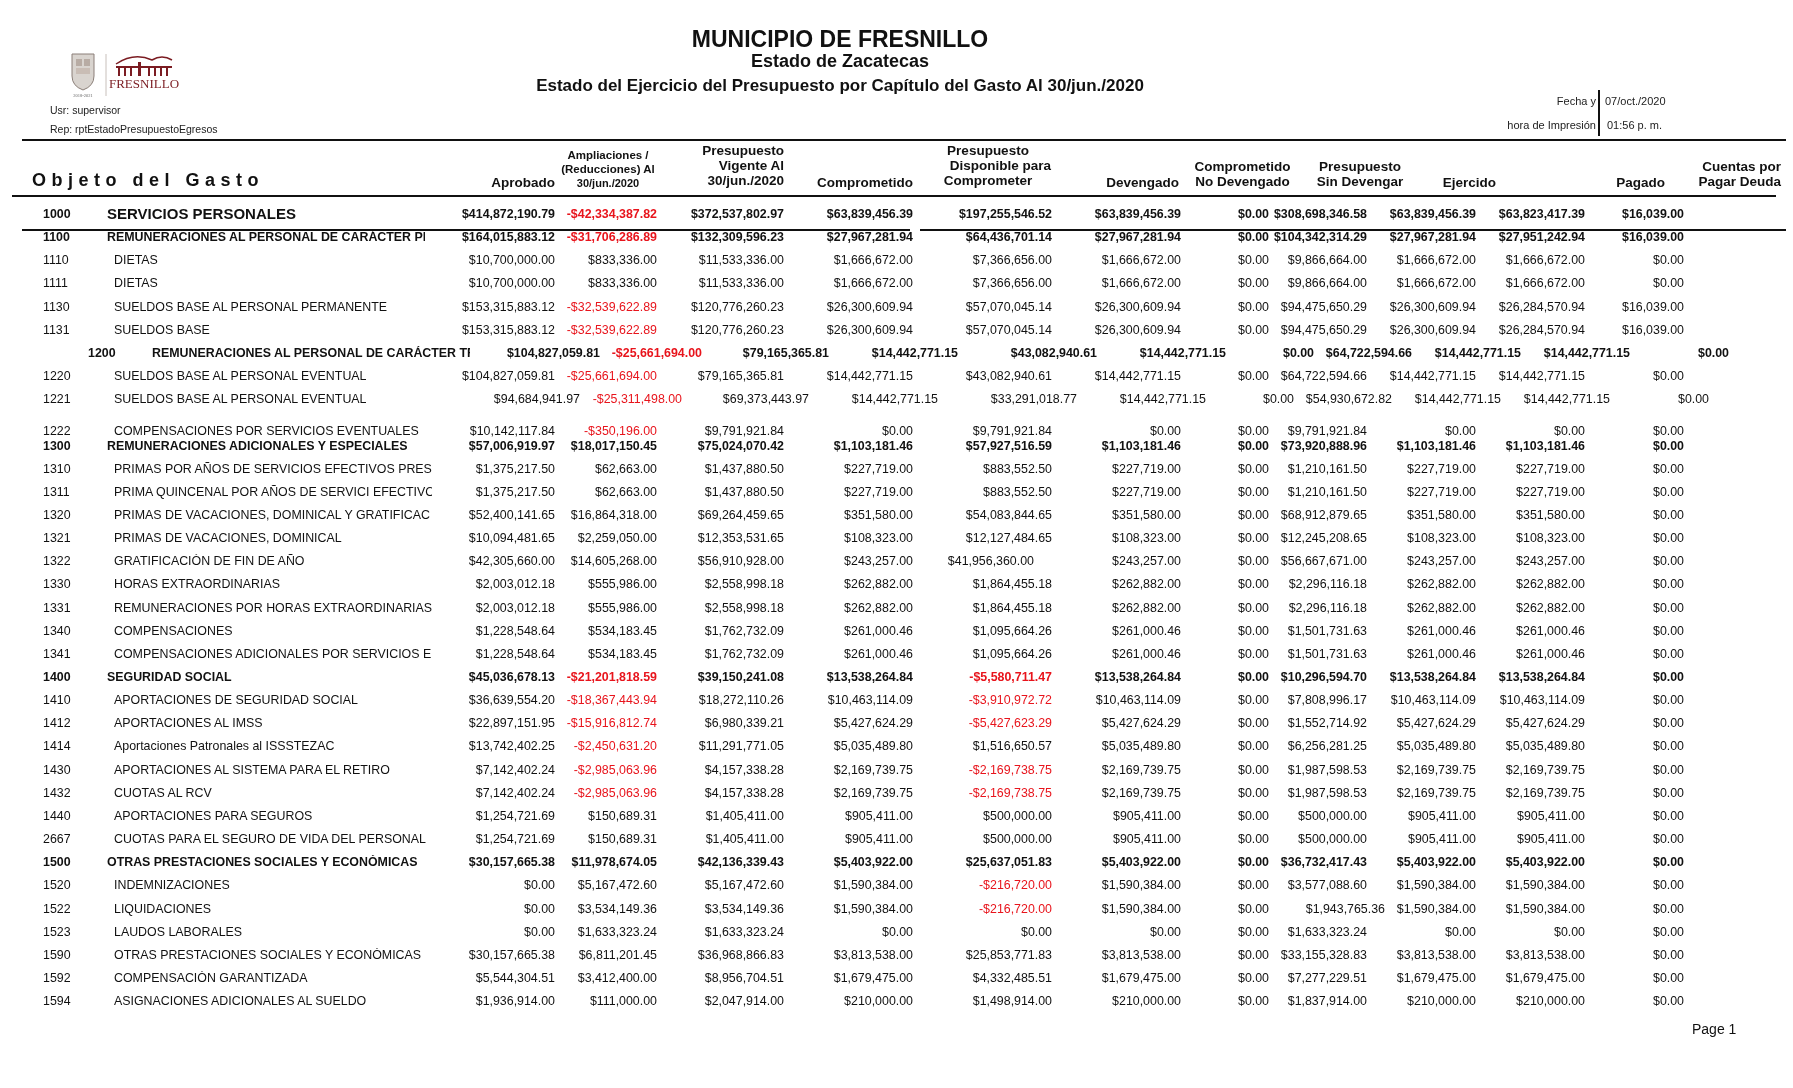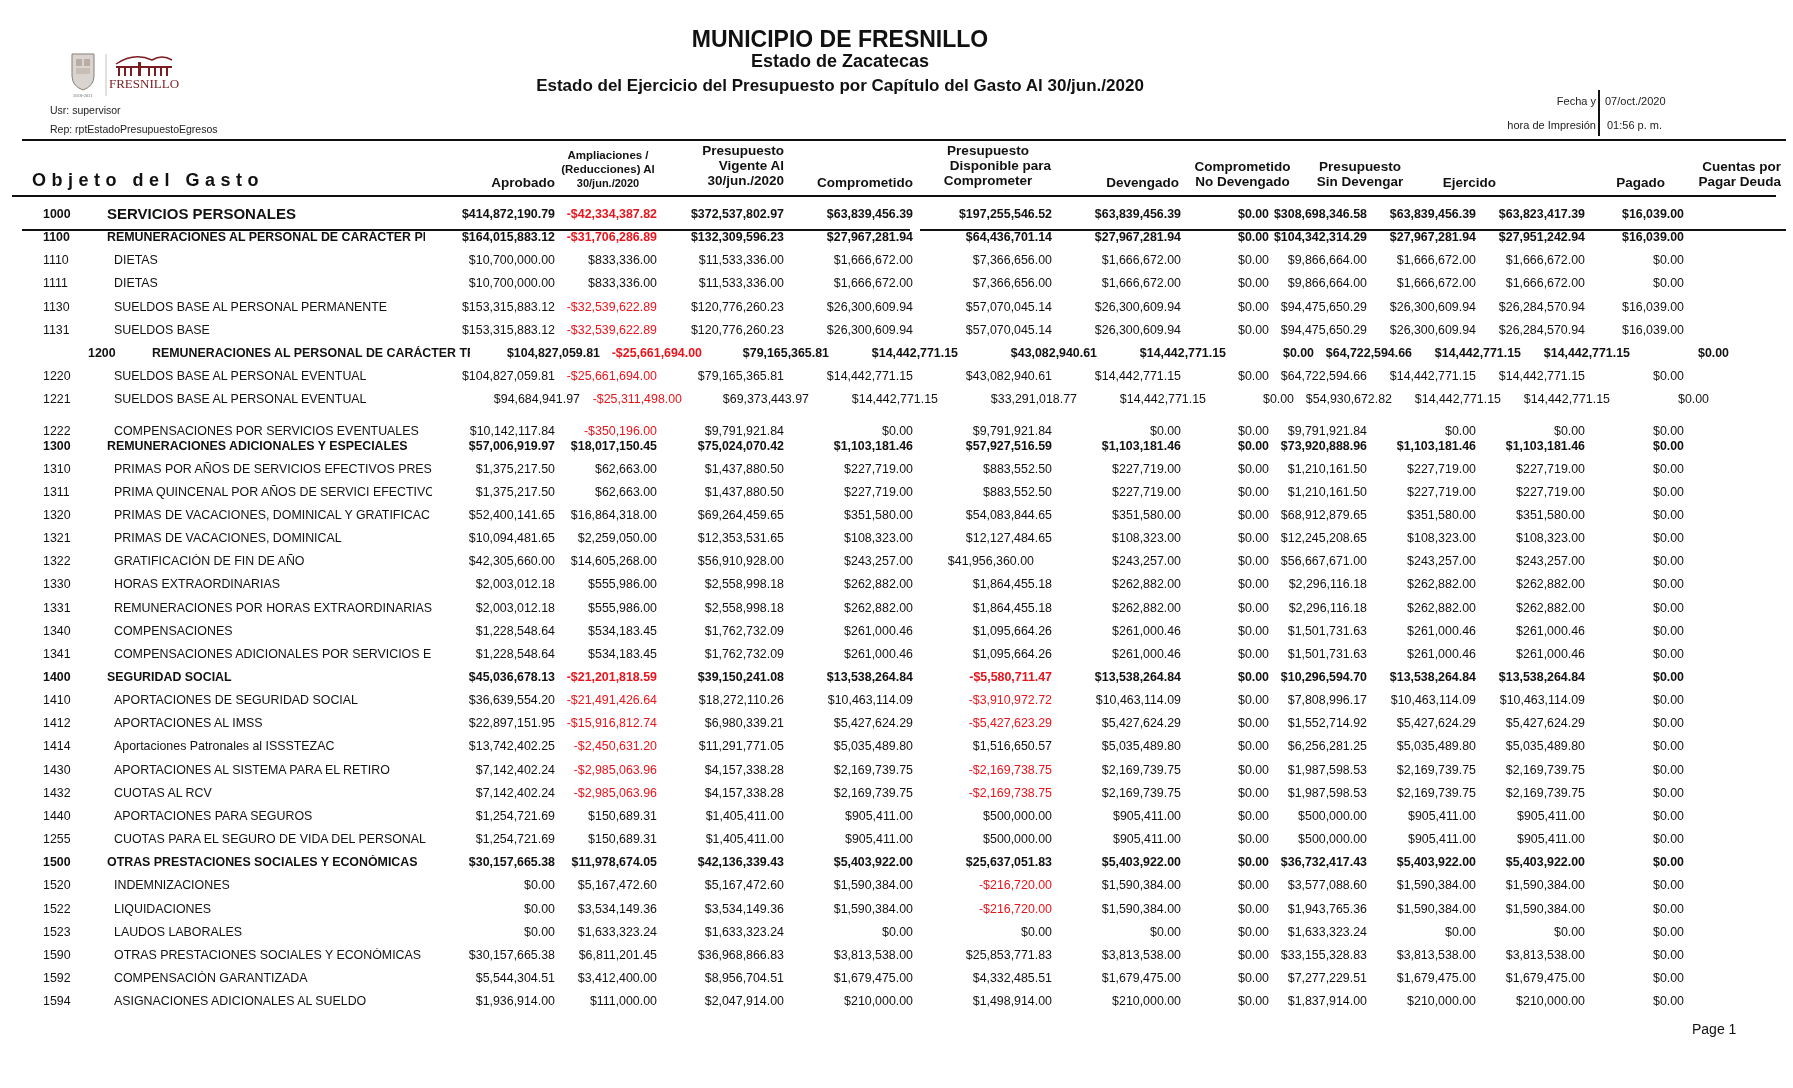--- a/index.html
+++ b/index.html
@@ -424,21 +424,21 @@
       <span class="cell" style="right: 524px;">$0.00</span>
       <span class="cell" style="right: 426px;">$10,296,594.70</span>
       <span class="cell" style="right: 317px;">$13,538,264.84</span>
       <span class="cell" style="right: 208px;">$13,538,264.84</span>
       <span class="cell" style="right: 109px;">$0.00</span>
     </div>
     <div class="row" style="top: 693.15px;">
       <span class="cell code">1410</span>
       <span class="cell desc">APORTACIONES DE SEGURIDAD SOCIAL</span>
       <span class="cell" style="right: 1238px;">$36,639,554.20</span>
-      <span class="cell neg" style="right: 1136px;">-$21,491,426.64</span>
+      <span class="cell neg" style="right: 1136px;">-$18,367,443.94</span>
       <span class="cell" style="right: 1009px;">$18,272,110.26</span>
       <span class="cell" style="right: 880px;">$10,463,114.09</span>
       <span class="cell neg" style="right: 741px;">-$3,910,972.72</span>
       <span class="cell" style="right: 612px;">$10,463,114.09</span>
       <span class="cell" style="right: 524px;">$0.00</span>
       <span class="cell" style="right: 426px;">$7,808,996.17</span>
       <span class="cell" style="right: 317px;">$10,463,114.09</span>
       <span class="cell" style="right: 208px;">$10,463,114.09</span>
       <span class="cell" style="right: 109px;">$0.00</span>
     </div>
@@ -511,21 +511,21 @@
       <span class="cell" style="right: 880px;">$905,411.00</span>
       <span class="cell" style="right: 741px;">$500,000.00</span>
       <span class="cell" style="right: 612px;">$905,411.00</span>
       <span class="cell" style="right: 524px;">$0.00</span>
       <span class="cell" style="right: 426px;">$500,000.00</span>
       <span class="cell" style="right: 317px;">$905,411.00</span>
       <span class="cell" style="right: 208px;">$905,411.00</span>
       <span class="cell" style="right: 109px;">$0.00</span>
     </div>
     <div class="row" style="top: 832.05px;">
-      <span class="cell code">1255</span>
+      <span class="cell code">2667</span>
       <span class="cell desc">CUOTAS PARA EL SEGURO DE VIDA DEL PERSONAL</span>
       <span class="cell" style="right: 1238px;">$1,254,721.69</span>
       <span class="cell" style="right: 1136px;">$150,689.31</span>
       <span class="cell" style="right: 1009px;">$1,405,411.00</span>
       <span class="cell" style="right: 880px;">$905,411.00</span>
       <span class="cell" style="right: 741px;">$500,000.00</span>
       <span class="cell" style="right: 612px;">$905,411.00</span>
       <span class="cell" style="right: 524px;">$0.00</span>
       <span class="cell" style="right: 426px;">$500,000.00</span>
       <span class="cell" style="right: 317px;">$905,411.00</span>
@@ -565,21 +565,21 @@
     <div class="row" style="top: 901.5px;">
       <span class="cell code">1522</span>
       <span class="cell desc">LIQUIDACIONES</span>
       <span class="cell" style="right: 1238px;">$0.00</span>
       <span class="cell" style="right: 1136px;">$3,534,149.36</span>
       <span class="cell" style="right: 1009px;">$3,534,149.36</span>
       <span class="cell" style="right: 880px;">$1,590,384.00</span>
       <span class="cell neg" style="right: 741px;">-$216,720.00</span>
       <span class="cell" style="right: 612px;">$1,590,384.00</span>
       <span class="cell" style="right: 524px;">$0.00</span>
-      <span class="cell" style="right: 426px; margin-left: 17px;">$1,943,765.36</span>
+      <span class="cell" style="right: 408px; margin-left: 17px;">$1,943,765.36</span>
       <span class="cell" style="right: 317px;">$1,590,384.00</span>
       <span class="cell" style="right: 208px;">$1,590,384.00</span>
       <span class="cell" style="right: 109px;">$0.00</span>
     </div>
     <div class="row" style="top: 924.65px;">
       <span class="cell code">1523</span>
       <span class="cell desc">LAUDOS LABORALES</span>
       <span class="cell" style="right: 1238px;">$0.00</span>
       <span class="cell" style="right: 1136px;">$1,633,323.24</span>
       <span class="cell" style="right: 1009px;">$1,633,323.24</span>

